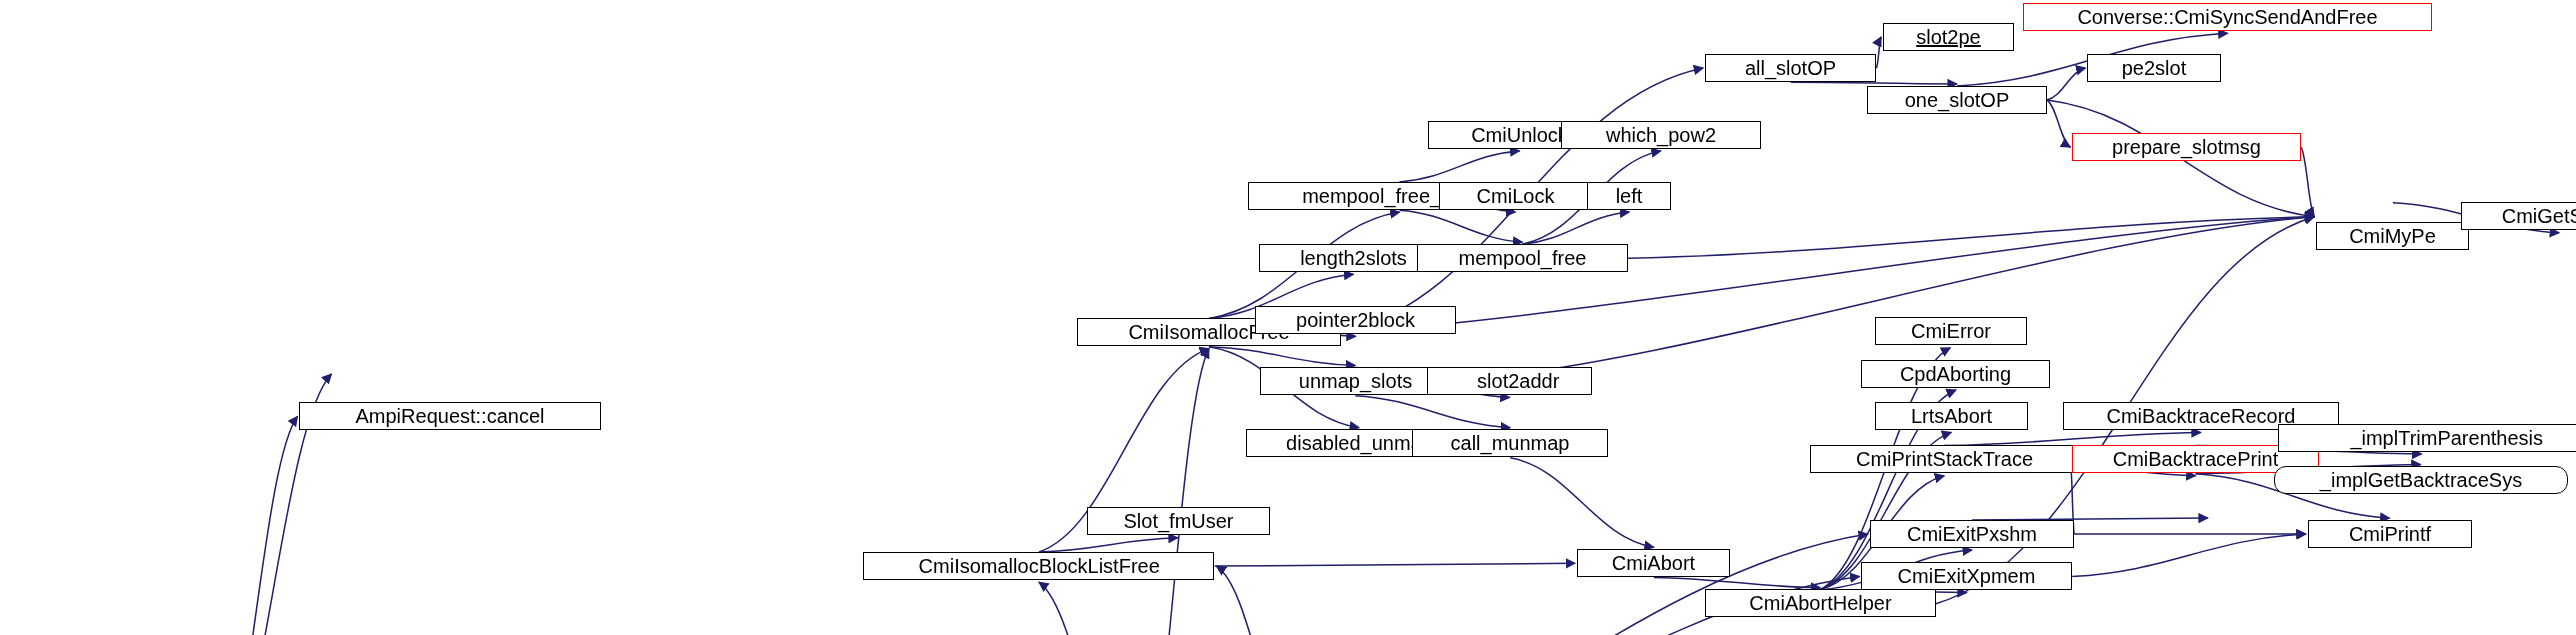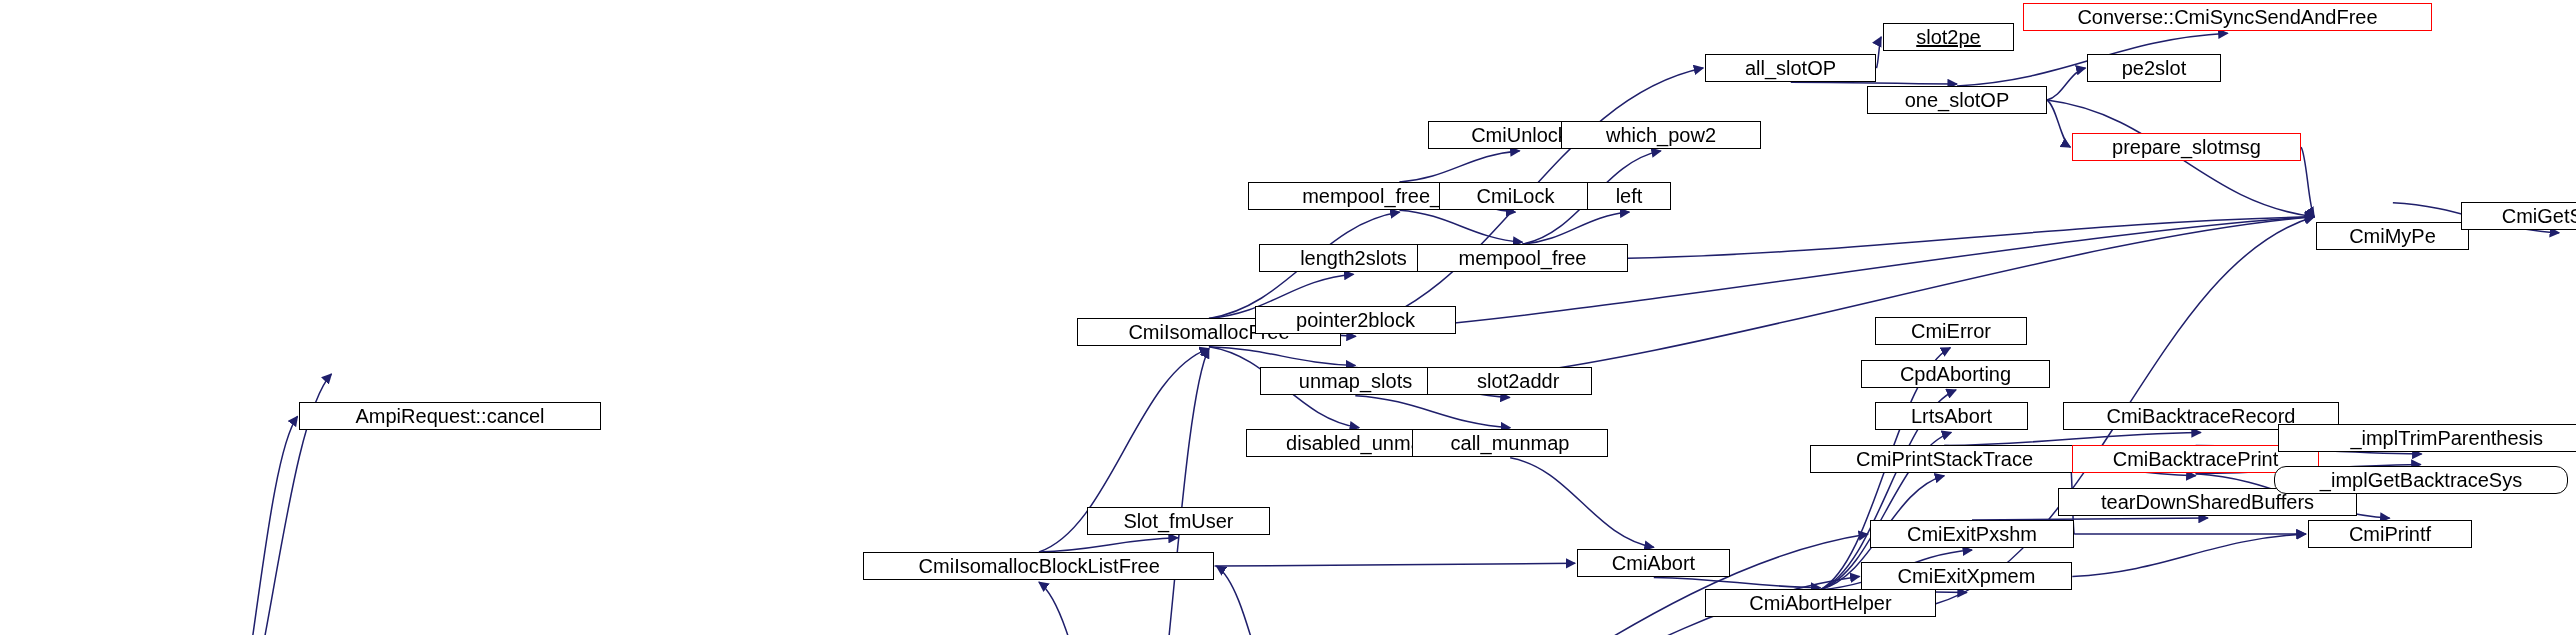--- a/index.html
+++ b/index.html
@@ -132,20 +132,19 @@
     <div class="node" style="left: 2087px; top: 54px; width: 134px;">pe2slot</div>
     <div class="node ext" style="left: 2072px; top: 133px; width: 229px;">prepare_slotmsg</div>
     <div class="node" style="left: 2316px; top: 202px; width: 153px; margin-top: 20px;">CmiMyPe</div>
     <div class="node" style="left: 2461px; top: 202px; width: 196px;">CmiGetState</div>
     <div class="node" style="left: 1875px; top: 317px; width: 152px;">CmiError</div>
     <div class="node" style="left: 1861px; top: 360px; width: 189px;">CpdAborting</div>
     <div class="node" style="left: 1875px; top: 402px; width: 153px;">LrtsAbort</div>
     <div class="node" style="left: 1810px; top: 445px; width: 269px;">CmiPrintStackTrace</div>
     <div class="node" style="left: 2063px; top: 402px; width: 276px;">CmiBacktraceRecord</div>
     <div class="node ext" style="left: 2072px; top: 445px; width: 247px;">CmiBacktracePrint</div>
-    <div class="node" style="left: 2058px; top: 488px; width: 299px;">tearDownSharedBuffers</div>
     <div class="node" style="left: 2278px; top: 424px; width: 328px; padding-left: 16px;">_implTrimParenthesis</div>
     <div class="node" style="left: 2274px; top: 466px; width: 294px; border-radius: 12px;">_implGetBacktraceSys</div>
     <div class="node" style="left: 1870px; top: 520px; width: 204px;">CmiExitPxshm</div>
     <div class="node" style="left: 1861px; top: 562px; width: 211px;">CmiExitXpmem</div>
     <div class="node" style="left: 2308px; top: 520px; width: 164px;">CmiPrintf</div>
   </div>
 
 
 </body></html>

